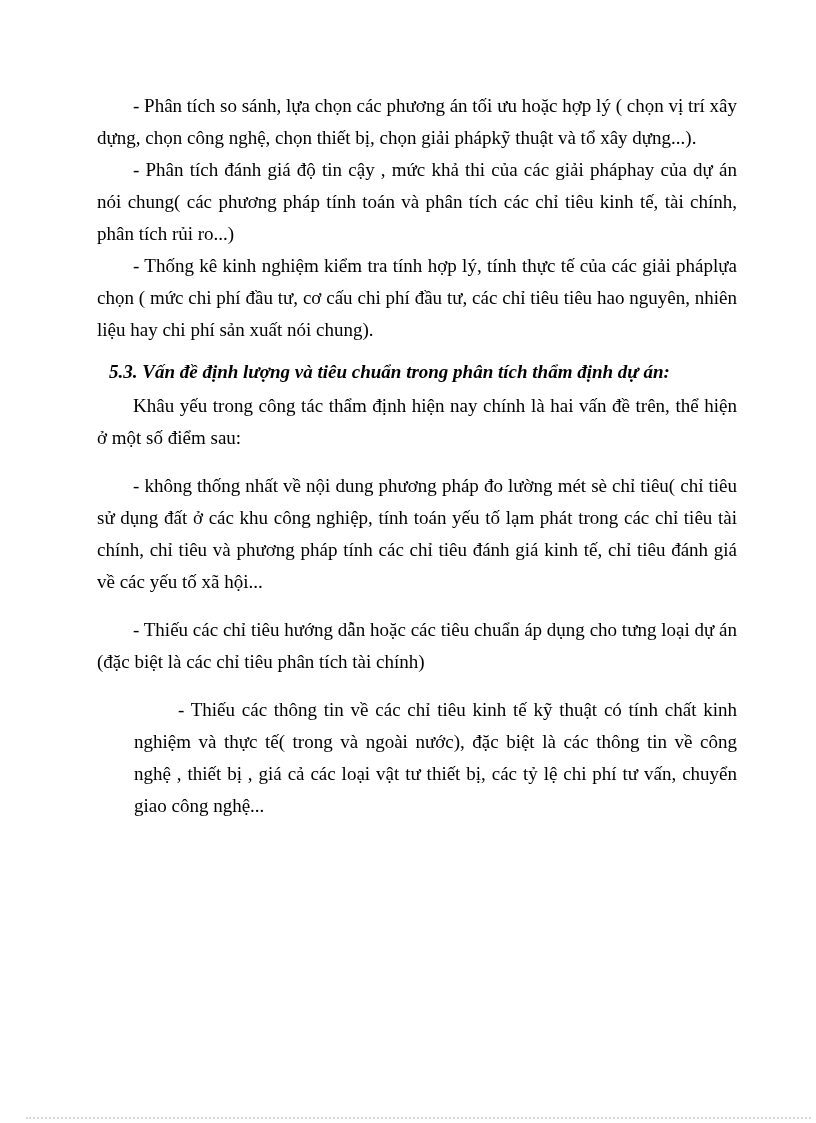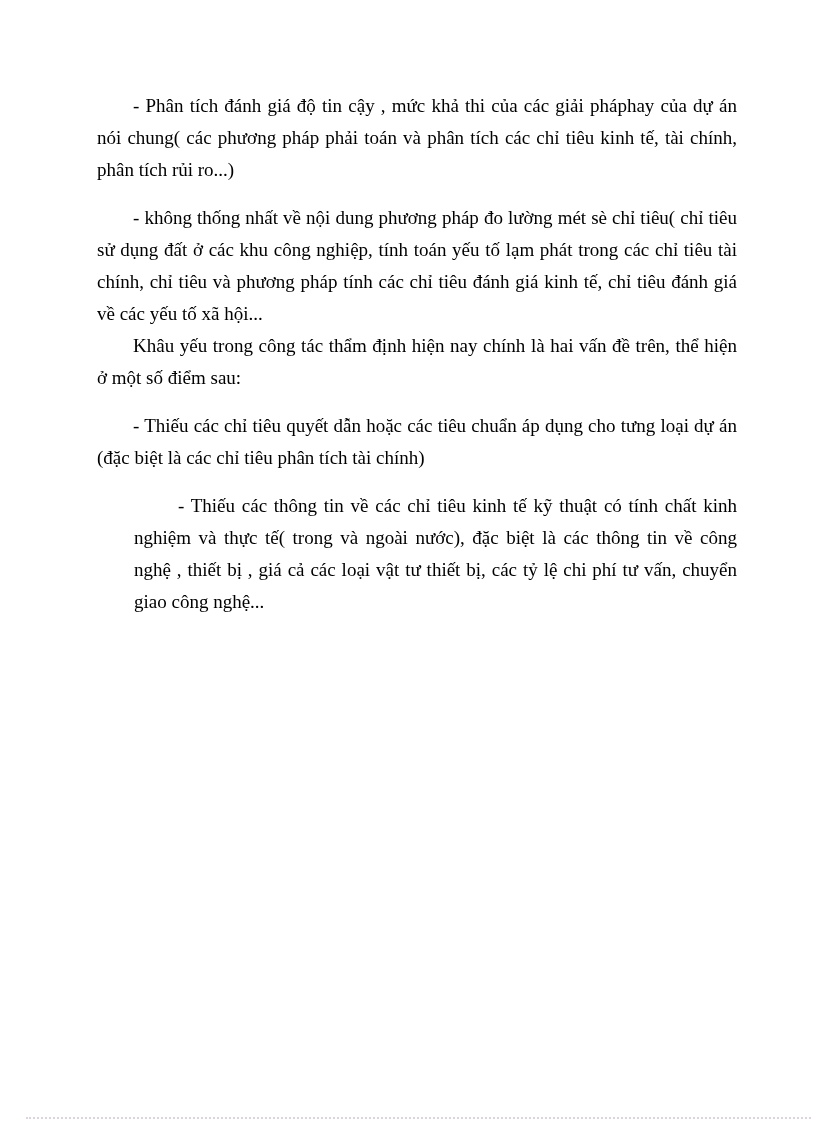--- a/index.html
+++ b/index.html
@@ -53,20 +53,23 @@
     top: 1117px;
     border-top: 2px dotted #ddd5dd;
     height: 0;
   }
 </style>
 </head>
 <body>
 
 <div class="page">
   <div class="content">
-    <p class="para">- Phân tích đánh giá độ tin cậy , mức khả thi của các giải pháphay của dự án nói chung( các phương pháp phải toán và phân tích các chỉ tiêu kinh tế, tài chính, phân tích rủi ro...)</p>
+    <p class="para">- Phân tích so sánh, lựa chọn các phương án tối ưu hoặc hợp lý ( chọn vị trí xây dựng, chọn công nghệ, chọn thiết bị, chọn giải phápkỹ thuật và tổ xây dựng...).</p>
+    <p class="para">- Phân tích đánh giá độ tin cậy , mức khả thi của các giải pháphay của dự án nói chung( các phương pháp tính toán và phân tích các chỉ tiêu kinh tế, tài chính, phân tích rủi ro...)</p>
+    <p class="para">- Thống kê kinh nghiệm kiểm tra tính hợp lý, tính thực tế của các giải pháplựa chọn ( mức chi phí đầu tư, cơ cấu chi phí đầu tư, các chỉ tiêu tiêu hao nguyên, nhiên liệu hay chi phí sản xuất nói chung).</p>
+    <p class="heading">5.3. Vấn đề định lượng và tiêu chuẩn trong phân tích thẩm định dự án:</p>
+    <p class="para">Khâu yếu trong công tác thẩm định hiện nay chính là hai vấn đề trên, thể hiện ở một số điểm sau:</p>
     <p class="para gap-before">- không thống nhất về nội dung phương pháp đo lường mét sè chỉ tiêu( chỉ tiêu sử dụng đất ở các khu công nghiệp, tính toán yếu tố lạm phát trong các chỉ tiêu tài chính, chỉ tiêu và phương pháp tính các chỉ tiêu đánh giá kinh tế, chỉ tiêu đánh giá về các yếu tố xã hội...</p>
-    <p class="para">Khâu yếu trong công tác thẩm định hiện nay chính là hai vấn đề trên, thể hiện ở một số điểm sau:</p>
-    <p class="para gap-before">- Thiếu các chỉ tiêu quyết dẫn hoặc các tiêu chuẩn áp dụng cho tưng loại dự án (đặc biệt là các chỉ tiêu phân tích tài chính)</p>
+    <p class="para gap-before">- Thiếu các chỉ tiêu hướng dẫn hoặc các tiêu chuẩn áp dụng cho tưng loại dự án (đặc biệt là các chỉ tiêu phân tích tài chính)</p>
     <p class="para gap-before indent-more">- Thiếu các thông tin về các chỉ tiêu kinh tế kỹ thuật có tính chất kinh nghiệm và thực tế( trong và ngoài nước), đặc biệt là các thông tin về công nghệ , thiết bị , giá cả các loại vật tư thiết bị, các tỷ lệ chi phí tư vấn, chuyển giao công nghệ...</p>
   </div>
   <div class="footer-divider"></div>
 </div>
 
 </body></html>

